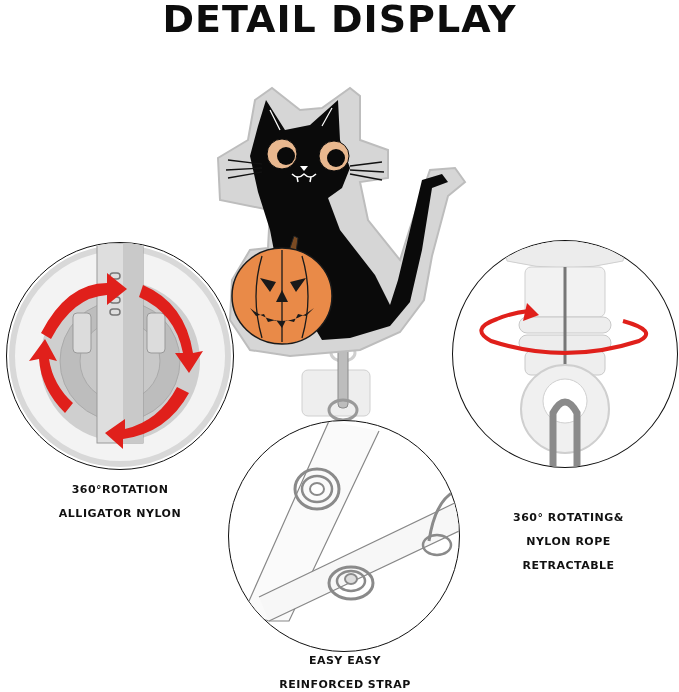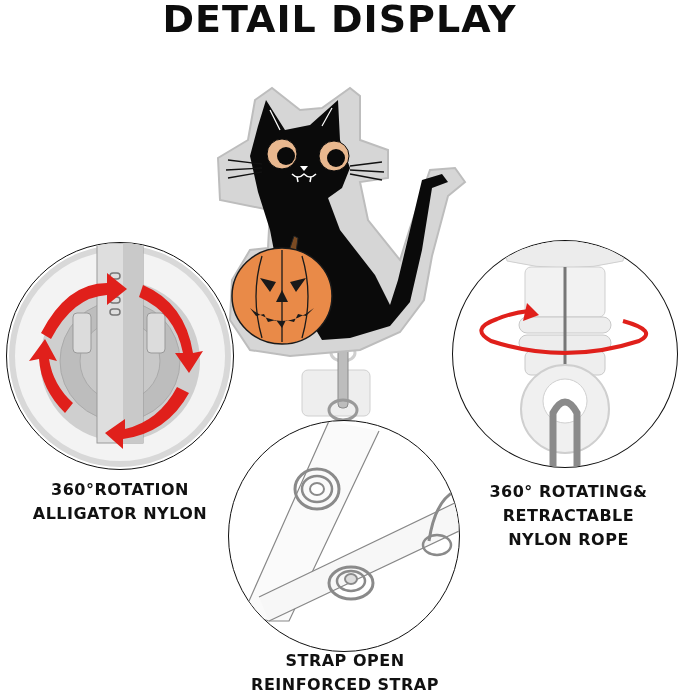--- a/index.html
+++ b/index.html
@@ -1,19 +1,19 @@
 <!DOCTYPE html>
 <html><head>
 <meta charset="utf-8">
 <style>
   html, body { margin: 0; padding: 0; background: #ffffff; }
   body { width: 679px; height: 692px; position: relative; overflow: hidden; font-family: "DejaVu Sans", "Liberation Sans", sans-serif; }
   .title { position: absolute; left: 0; top: -4px; width: 679px; text-align: center; font-weight: bold; font-size: 38px; letter-spacing: 1px; color: #0d0d0d; line-height: 46px; }
   .circle { position: absolute; border: 1.5px solid #111; border-radius: 50%; overflow: hidden; background: #fff; }
-  .label { position: absolute; text-align: center; font-weight: bold; color: #111; font-size: 16px; line-height: 24px; letter-spacing: 0.5px; }
+  .label { position: absolute; text-align: center; font-weight: bold; color: #111; font-size: 11px; line-height: 24px; letter-spacing: 0.5px; }
   svg { display: block; }
   .abs { position: absolute; }
 </style>
 </head>
 <body>
 
 <div class="title">DETAIL DISPLAY</div>
 
 <div class="abs" style="left:210px; top:70px; width:260px; height:420px;">
   <svg width="260" height="420" viewBox="0 0 260 420">
@@ -94,38 +94,38 @@
     <line x1="112" y1="26" x2="112" y2="130" stroke="#777" stroke-width="3"></line>
     <circle cx="112" cy="168" r="44" fill="#f0f0f0" stroke="#cfcfcf" stroke-width="2"></circle>
     <circle cx="112" cy="160" r="22" fill="#ffffff" stroke="#cfcfcf"></circle>
     <path d="M100 226 L100 172 Q112 150 124 172 L124 226" fill="none" stroke="#8a8a8a" stroke-width="7"></path>
     <g fill="none" stroke="#e0201b" stroke-width="4">
       <path d="M170 80 Q206 90 186 100 Q112 124 38 100 Q16 88 44 78 Q58 72 76 70"></path>
     </g>
     <path d="M74 62 L86 74 L70 80 Z" fill="#e0201b"></path>
   </svg>
 </div>
-<div class="label" style="left:458px; top:480px; width:221px;">
+<div class="label" style="left:458px; top:506px; width:221px;">
   <div>360° ROTATING&amp;</div>
+  <div>NYLON ROPE</div>
   <div>RETRACTABLE</div>
-  <div>NYLON ROPE</div>
 </div>
 
 <div class="circle" style="left:228px; top:420px; width:230px; height:230px;">
   <svg width="230" height="230" viewBox="0 0 230 230">
     <path d="M100 0 L20 180 Q22 196 40 200 L60 200 L150 10" fill="#fafafa" stroke="#888" stroke-width="1.2"></path>
     <path d="M40 200 L230 110 L230 80 L30 176" fill="#f7f7f7" stroke="#888" stroke-width="1.2"></path>
     <g fill="none" stroke="#8a8a8a">
       <ellipse cx="88" cy="68" rx="22" ry="20" stroke-width="3"></ellipse>
       <ellipse cx="88" cy="68" rx="15" ry="13" stroke-width="2.5"></ellipse>
       <ellipse cx="88" cy="68" rx="7" ry="6" stroke-width="2" fill="#fff"></ellipse>
       <ellipse cx="122" cy="162" rx="22" ry="16" stroke-width="3"></ellipse>
       <ellipse cx="122" cy="160" rx="14" ry="10" stroke-width="2.5"></ellipse>
       <ellipse cx="122" cy="158" rx="6" ry="5" stroke-width="2" fill="#ddd"></ellipse>
       <ellipse cx="208" cy="124" rx="14" ry="10" stroke-width="2.5"></ellipse>
       <path d="M200 120 Q206 80 226 70" stroke-width="3"></path>
     </g>
   </svg>
 </div>
 <div class="label" style="left:220px; top:649px; width:250px;">
-  <div>STRAP OPEN</div>
+  <div>EASY EASY</div>
   <div>REINFORCED STRAP</div>
 </div>
 
 </body></html>

